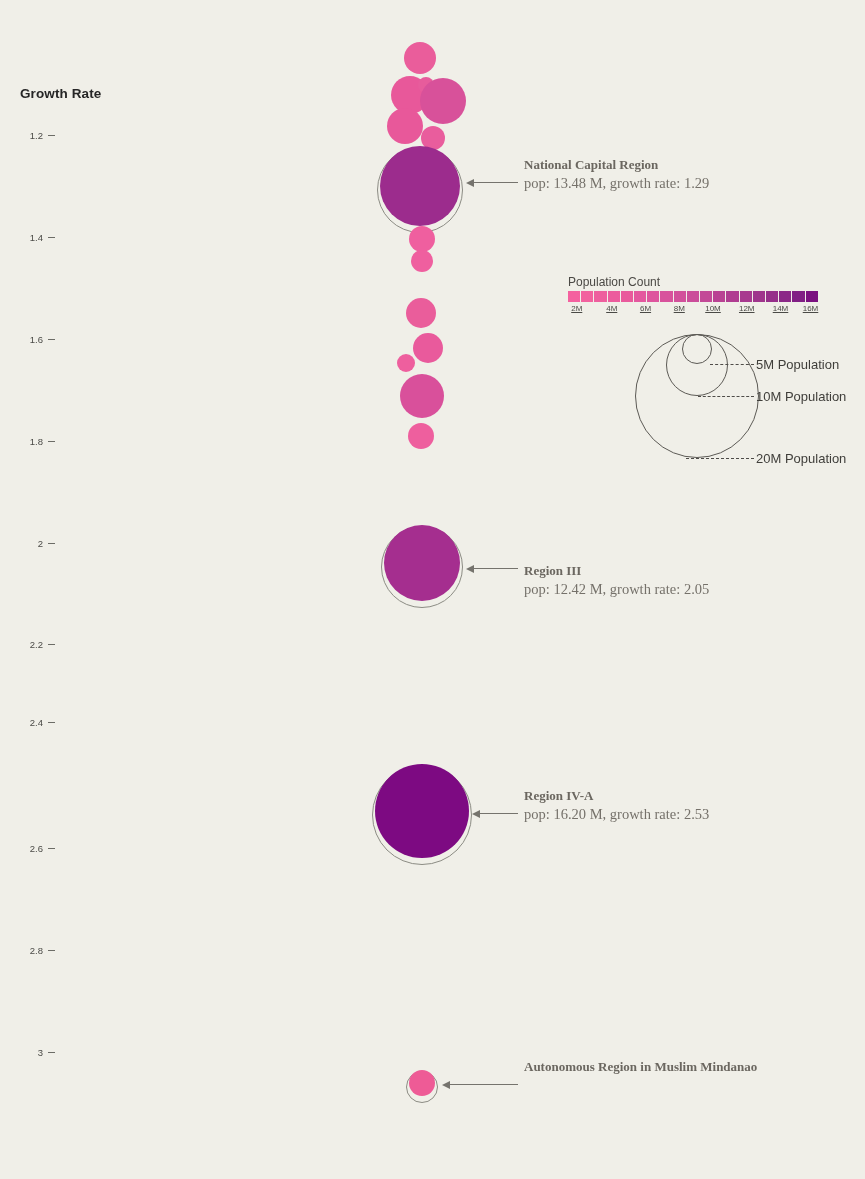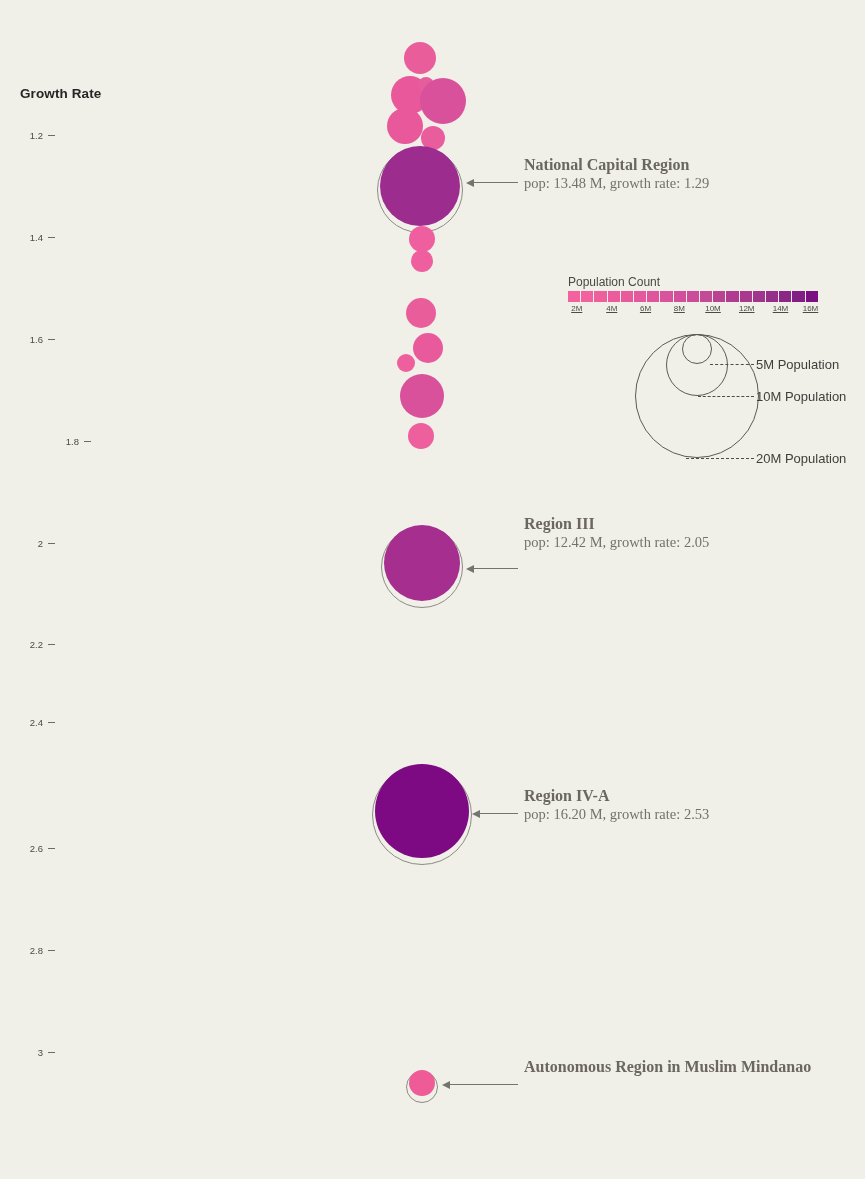--- a/index.html
+++ b/index.html
@@ -65,21 +65,21 @@
     box-sizing: border-box;
   }
   
   .annotation {
     position: absolute;
     font-family: "Liberation Serif", serif;
     color: #6e6a63;
     white-space: nowrap;
   }
   .annotation .ann-title {
-    font-size: 16px;
+    font-size: 13px;
     font-weight: bold;
     color: #6b6760;
     line-height: 19px;
   }
   .annotation .ann-sub {
     font-size: 14.5px;
     font-weight: normal;
     color: #75716a;
     line-height: 19px;
   }
@@ -185,21 +185,21 @@
         <span class="tick-mark"></span>
       </div>
       <div class="tick" style="left: 0px; top: 231px; width: 55px;">
         <span class="tick-label">1.4</span>
         <span class="tick-mark"></span>
       </div>
       <div class="tick" style="left: 0px; top: 333px; width: 55px;">
         <span class="tick-label">1.6</span>
         <span class="tick-mark"></span>
       </div>
-      <div class="tick" style="left: 0px; top: 435px; width: 55px; padding-left: 36px;">
+      <div class="tick" style="left: 0px; top: 435px; width: 55px;">
         <span class="tick-label">1.8</span>
         <span class="tick-mark"></span>
       </div>
       <div class="tick" style="left: 0px; top: 537px; width: 55px;">
         <span class="tick-label">2</span>
         <span class="tick-mark"></span>
       </div>
       <div class="tick" style="left: 0px; top: 638px; width: 55px;">
         <span class="tick-label">2.2</span>
         <span class="tick-mark"></span>
@@ -248,21 +248,21 @@
 
   <div id="annotations-layer">
       <div class="annotation" style="left: 524px; top: 155px;">
         <div class="ann-title">National Capital Region</div>
         <div class="ann-sub">pop: 13.48 M, growth rate: 1.29</div>
       </div>
       <div class="leader" style="left: 466px; top: 177px; width: 52px;">
         <span class="leader-head"></span>
         <span class="leader-line"></span>
       </div>
-      <div class="annotation" style="left: 524px; top: 514px;">
+      <div class="annotation" style="left: 524px; top: 561px;">
         <div class="ann-title">Region III</div>
         <div class="ann-sub">pop: 12.42 M, growth rate: 2.05</div>
       </div>
       <div class="leader" style="left: 466px; top: 563px; width: 52px;">
         <span class="leader-head"></span>
         <span class="leader-line"></span>
       </div>
       <div class="annotation" style="left: 524px; top: 786px;">
         <div class="ann-title">Region IV-A</div>
         <div class="ann-sub">pop: 16.20 M, growth rate: 2.53</div>

